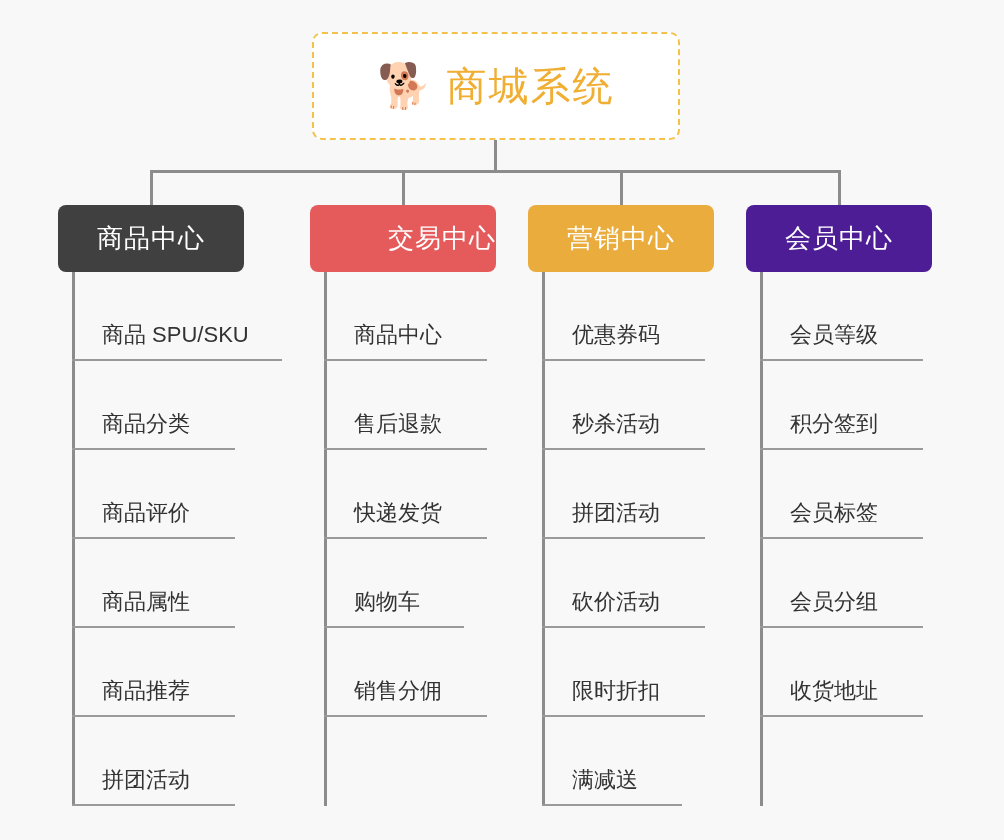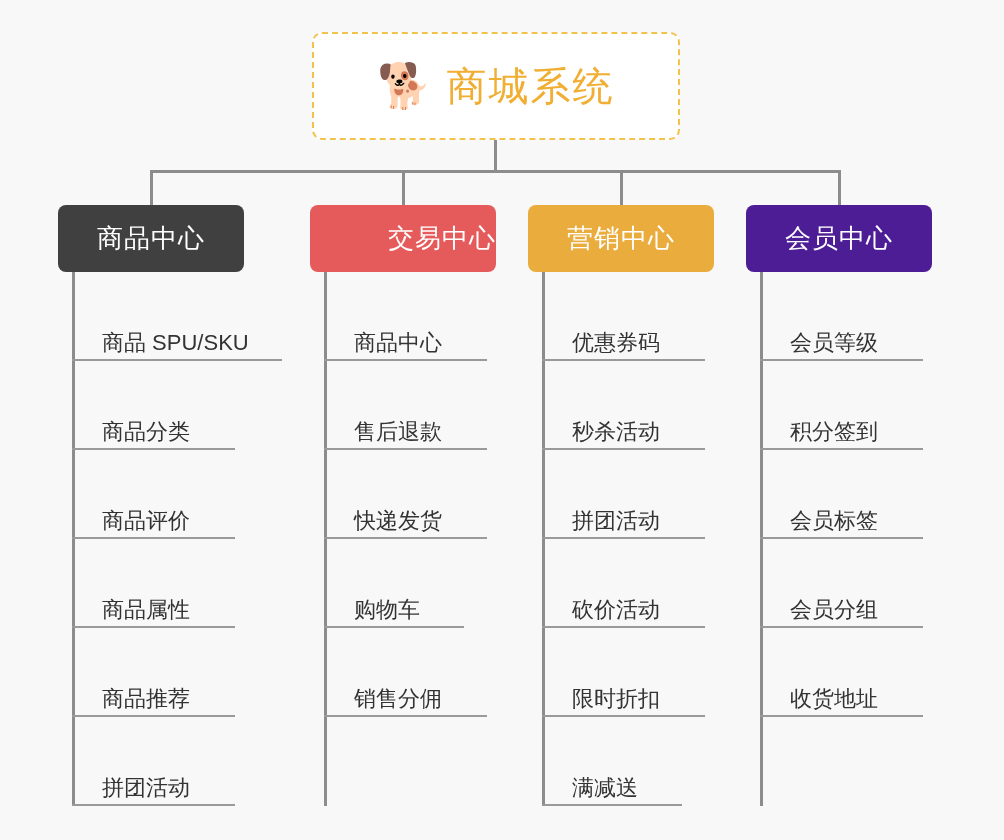--- a/index.html
+++ b/index.html
@@ -86,21 +86,21 @@
     width: 3px;
     background: #8c8c8c;
   }
   .leaf-item {
     position: relative;
     height: 89px;
     box-sizing: border-box;
     display: flex;
     align-items: flex-end;
     padding-left: 30px;
-    padding-bottom: 2px;
+    padding-bottom: 10px;
   }
   .leaf-underline {
     position: absolute;
     left: 0;
     bottom: 0;
     height: 2px;
     background: #9a9a9a;
   }
   .leaf-label {
     position: relative;

